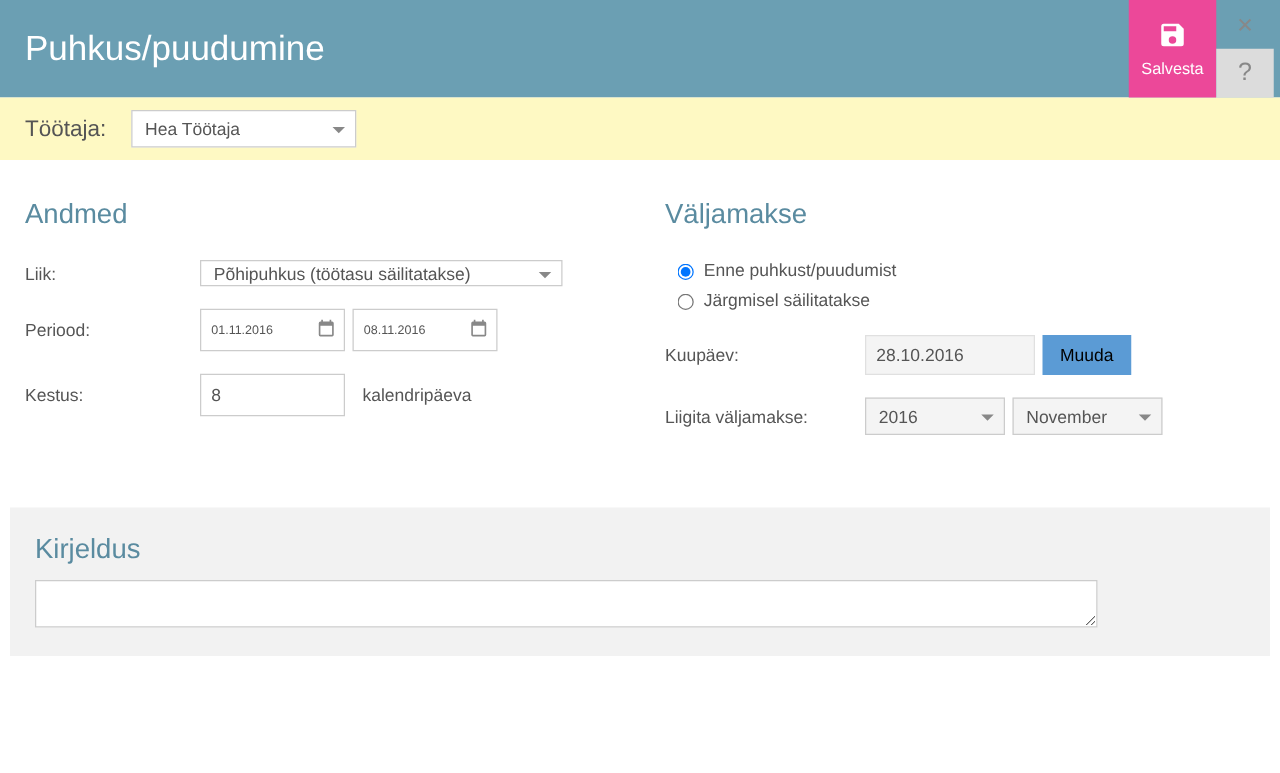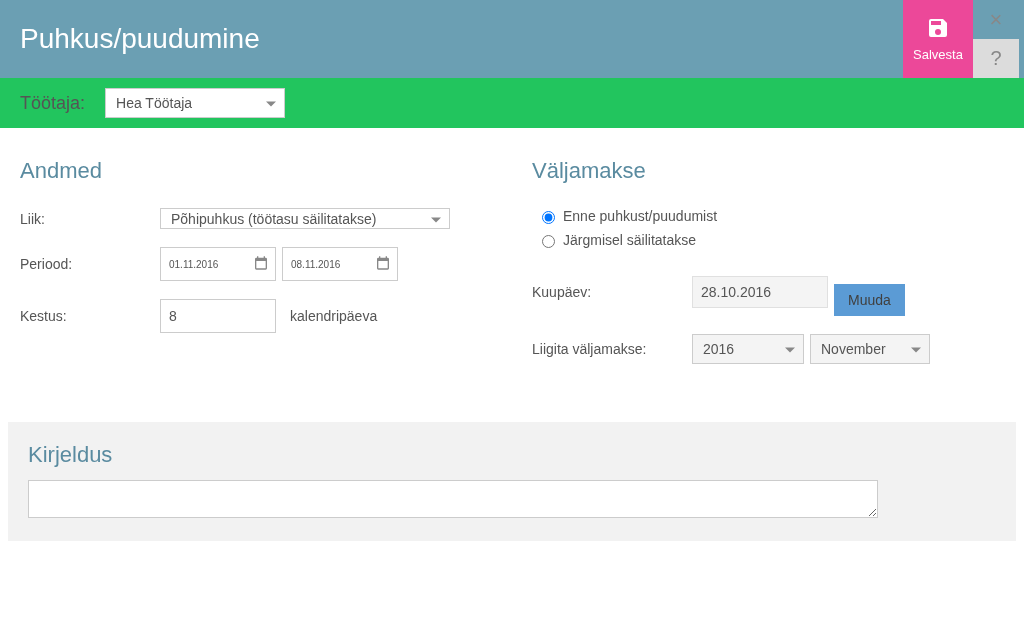--- a/index.html
+++ b/index.html
@@ -8,21 +8,21 @@
   .header { background: #6b9fb3; height: 78px; display: flex; align-items: stretch; }
   .header-title { flex: 1; display: flex; align-items: center; padding-left: 20px; color: #fff; font-size: 28px; font-weight: 400; }
   .header-actions { display: flex; align-items: stretch; padding-right: 5px; }
   .save-btn { background: #ec4899; width: 70px; display: flex; flex-direction: column; align-items: center; justify-content: center; color: #fff; cursor: pointer; }
   .save-btn .icon { margin-bottom: 4px; }
   .save-btn .label { font-size: 13px; }
   .header-side { display: flex; flex-direction: column; width: 46px; }
   .close-btn { flex: 1; display: flex; align-items: center; justify-content: center; color: #888; font-size: 22px; cursor: pointer; }
   .help-btn { flex: 1; background: #dcdcdc; display: flex; align-items: center; justify-content: center; color: #888; font-size: 20px; cursor: pointer; }
 
-  .employee-bar { background: #22c55e; padding: 10px 20px; display: flex; align-items: center; gap: 20px; }
+  .employee-bar { background: #fef9c3; padding: 10px 20px; display: flex; align-items: center; gap: 20px; }
   .employee-bar .lbl { color: #555; font-size: 18px; }
   .employee-select { width: 180px; height: 32px; }
 
   .content { display: flex; padding: 30px 20px 20px 20px; gap: 40px; }
   .col { flex: 1; }
   .section-title { color: #5a8ba0; font-size: 22px; font-weight: 400; margin-bottom: 24px; }
 
   .row { display: flex; align-items: center; margin-bottom: 18px; }
   .row .lbl { width: 140px; color: #555; font-size: 14px; }
   .row .ctrl { display: flex; align-items: center; gap: 6px; }
@@ -38,21 +38,21 @@
   .date-input .cal-icon { position: absolute; right: 6px; top: 50%; transform: translateY(-50%); color: #888; }
 
   .text-input { border: 1px solid #ccc; height: 34px; padding: 0 8px; font-size: 14px; color: #555; width: 116px; }
   .unit { margin-left: 8px; color: #555; }
 
   .radiogroup { margin-left: 10px; margin-bottom: 20px; }
   .radio-row { display: flex; align-items: flex-end; gap: 8px; margin-bottom: 8px; color: #555; cursor: pointer; }
   .radio-row input { cursor: pointer; }
 
   .readonly-field { background: #f4f4f4; border: 1px solid #e0e0e0; width: 136px; height: 32px; display: flex; align-items: center; padding-left: 8px; color: #555; }
-  .btn-primary { background: #5b9bd5; color: #404040; border: none; height: 32px; padding: 0 14px; font-size: 14px; cursor: pointer; margin-top: 16px; }
+  .btn-primary { background: #5b9bd5; color: #000000; border: none; height: 32px; padding: 0 14px; font-size: 14px; cursor: pointer; }
 
   .desc-section { background: #f2f2f2; padding: 20px; margin: 20px 8px 0 8px; }
   .desc-title { color: #5a8ba0; font-size: 22px; font-weight: 400; margin-bottom: 12px; }
   .desc-textarea { width: 850px; max-width: 100%; height: 38px; border: 1px solid #ccc; background: #fff; resize: both; font-family: inherit; font-size: 14px; padding: 6px; }
 
 </style>
 </head>
 <body>
 
 <div class="header">

